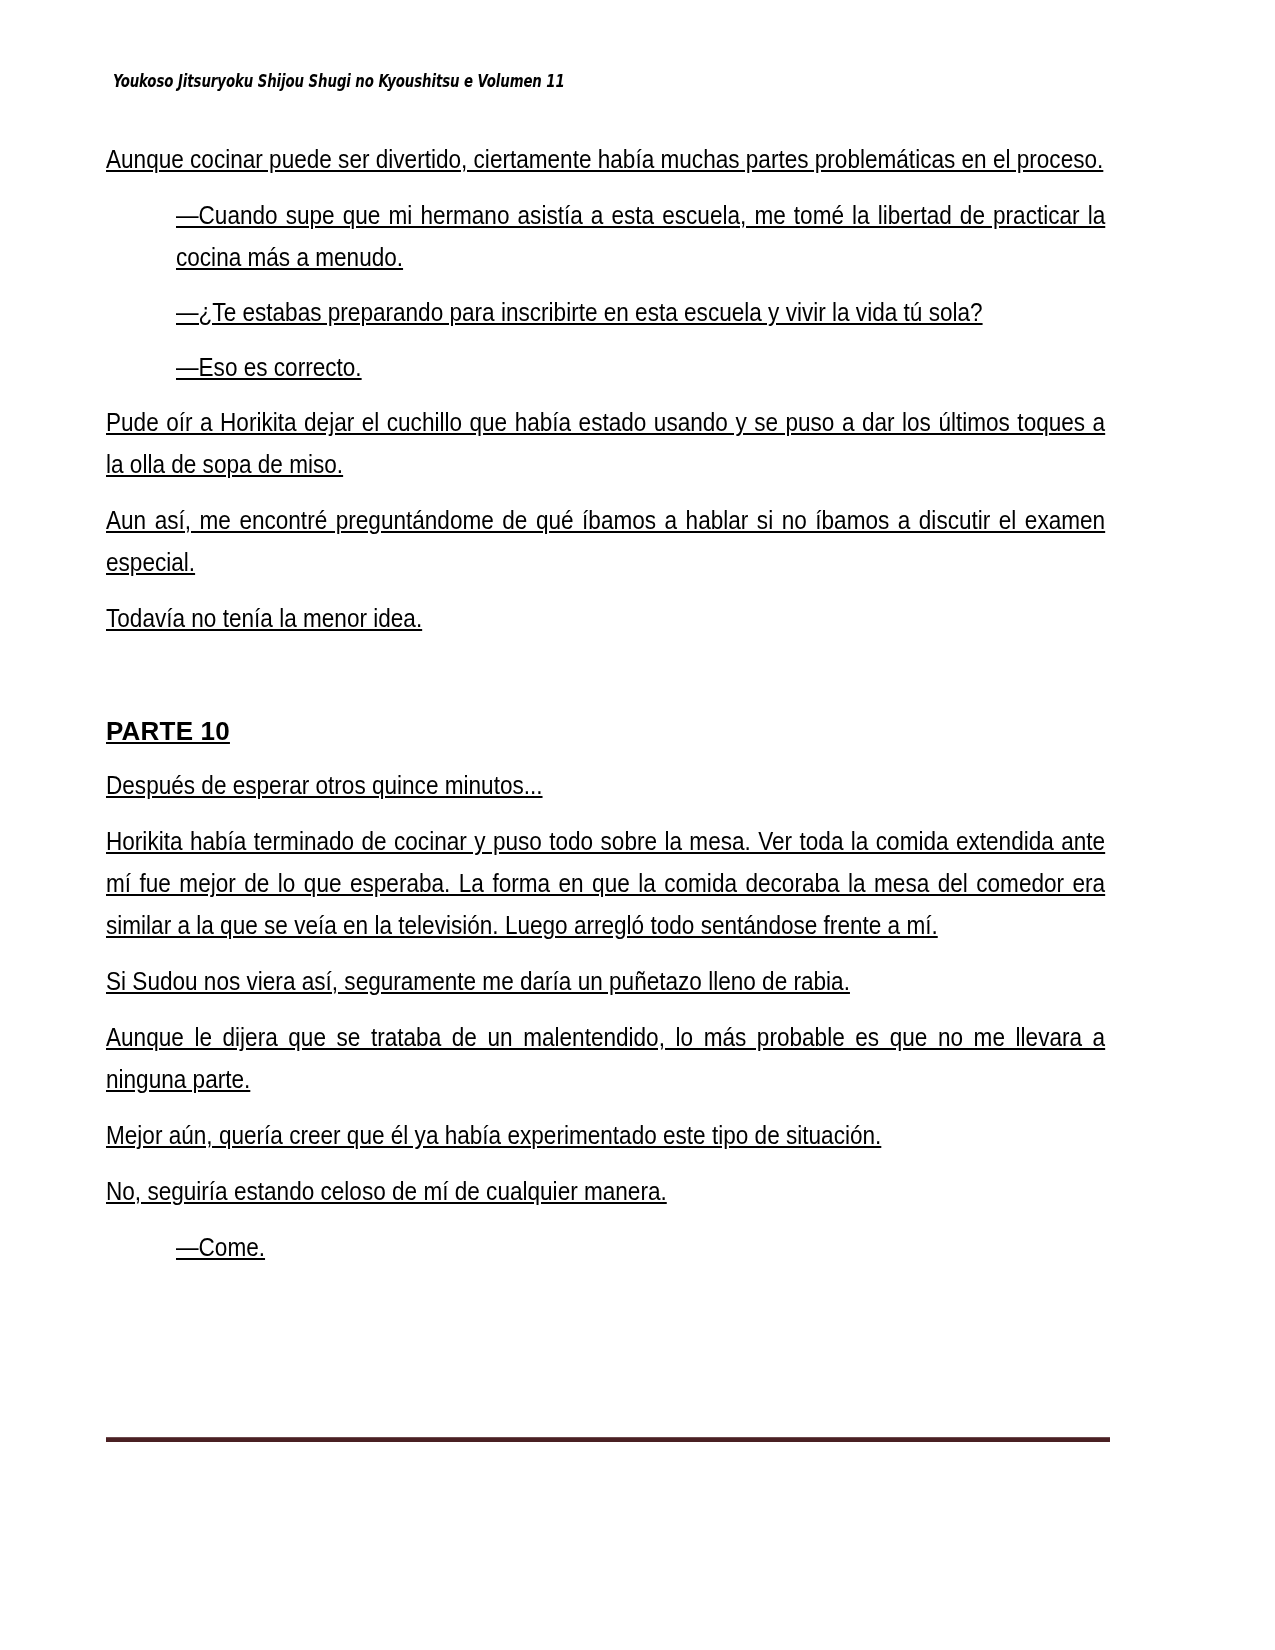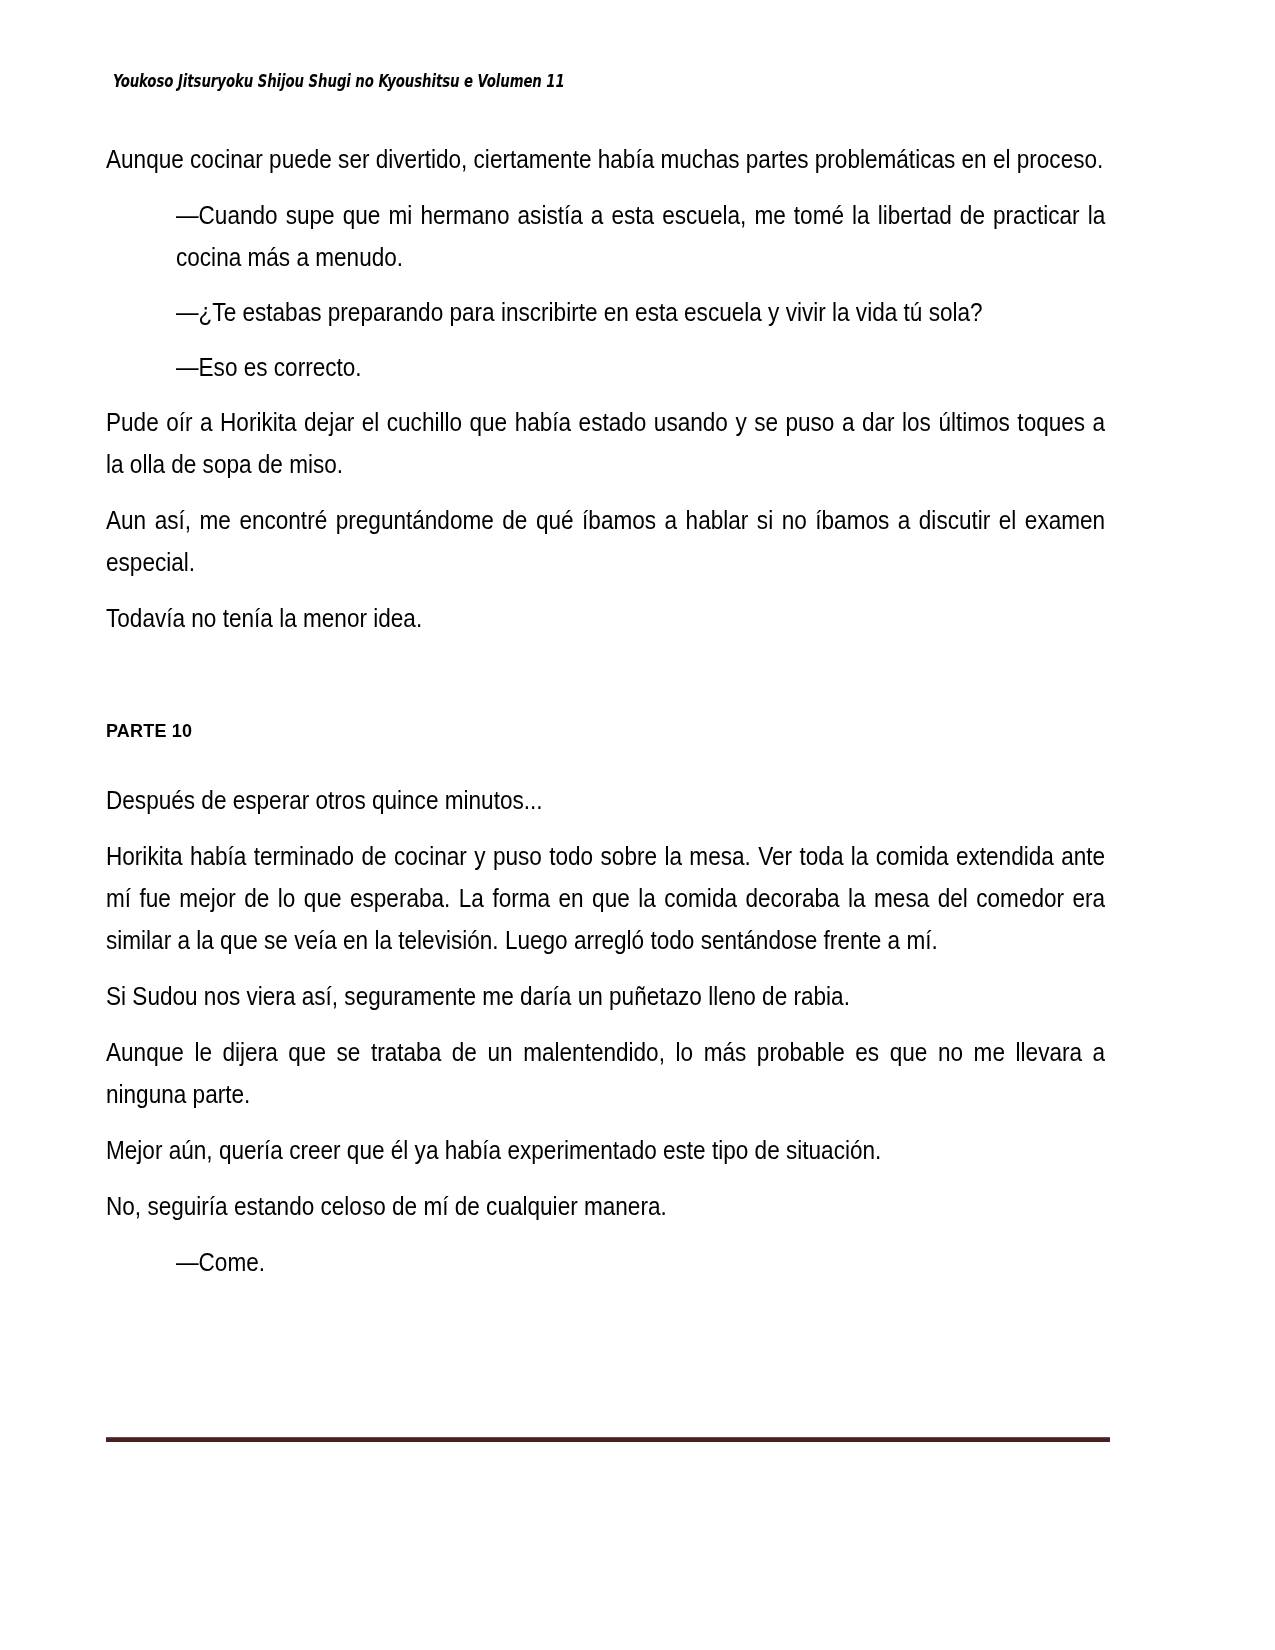--- a/index.html
+++ b/index.html
@@ -44,20 +44,21 @@
     color: #000000;
     white-space: nowrap;
   }
 
   
   .content {
     position: absolute;
     left: 106px;
     top: 138px;
     width: 1000px;
+    text-decoration: underline;
   }
 
   .para {
     font-family: "Liberation Sans", sans-serif;
     font-size: 25.5px;
     line-height: 42px;
     color: #000000;
     text-align: justify;
     text-justify: inter-word;
     margin-bottom: 14px;
@@ -70,24 +71,24 @@
     margin-left: 70px;
     width: 105.0%;
     margin-bottom: 13px;
   }
 
   .gap-block { height: 58px; }
 
   .section-heading {
     font-family: "Liberation Sans", sans-serif;
     font-weight: bold;
-    font-size: 18px;
+    font-size: 26px;
     line-height: 40px;
     color: #000000;
-    margin-bottom: 28px;
+    margin-bottom: 13px;
     letter-spacing: 0.2px;
   }
 
   
   .footer-rule {
     position: absolute;
     left: 106px;
     top: 1437px;
     width: 1004px;
     height: 5px;

